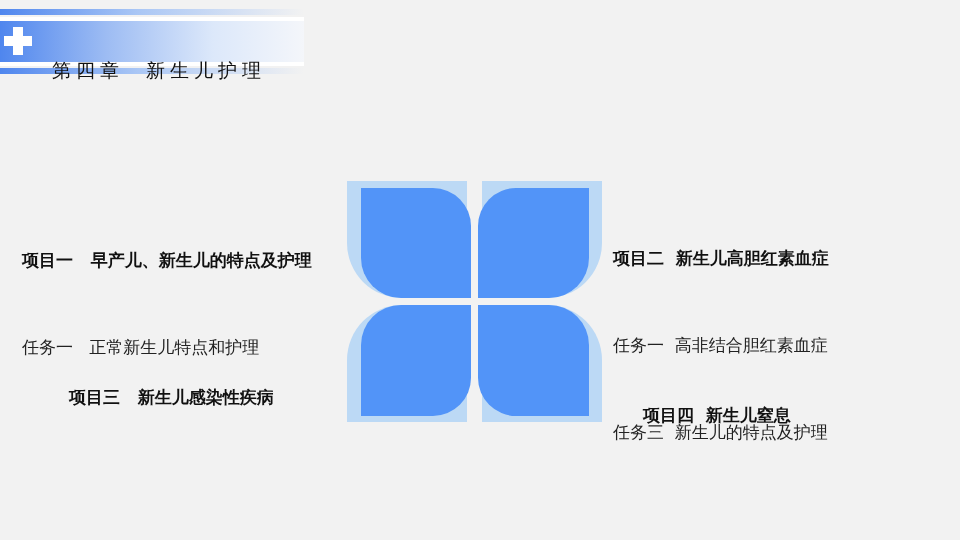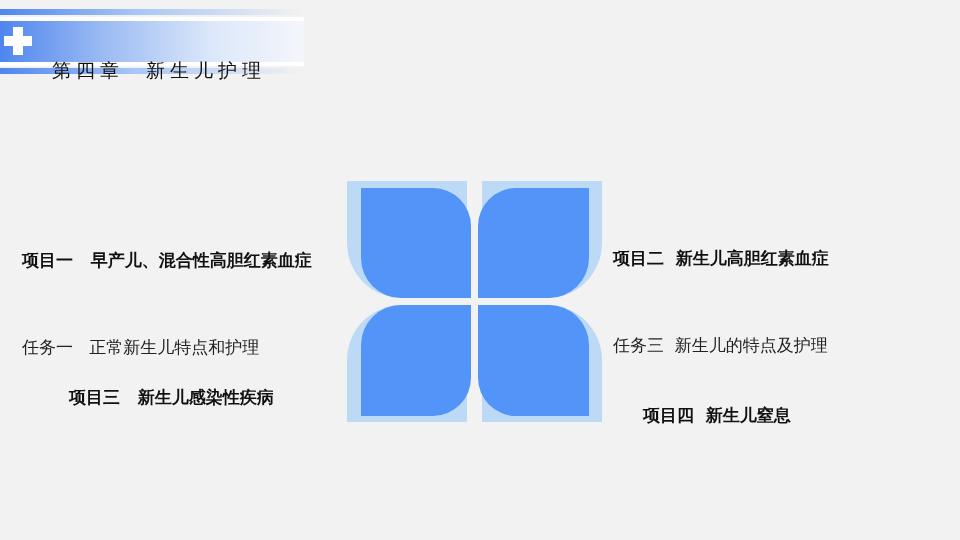--- a/index.html
+++ b/index.html
@@ -41,26 +41,27 @@
   <div class="petal-bg" style="left:0;top:124px;width:120px;height:117px;border-radius:55px 0 0 0;"></div>
   <div class="petal-bg" style="left:135px;top:124px;width:120px;height:117px;border-radius:0 55px 0 0;"></div>
 
   <div class="petal" style="left:14px;top:7px;width:110px;height:110px;border-radius:0 38px 0 40px;"></div>
   <div class="petal" style="left:131px;top:7px;width:111px;height:110px;border-radius:38px 0 40px 0;"></div>
   <div class="petal" style="left:14px;top:124px;width:110px;height:111px;border-radius:40px 0 38px 0;"></div>
   <div class="petal" style="left:131px;top:124px;width:111px;height:111px;border-radius:0 40px 0 38px;"></div>
 </div>
 
 <div class="block" style="left:22px;top:188px;">
-  <div class="h">项目一   早产儿、混合性高胆红素血症</div>
+  <div class="h">项目一   早产儿、新生儿的特点及护理</div>
   <div>任务一   正常新生儿特点和护理</div>
 </div>
 
 <div class="block" style="left:613px;top:186px;">
   <div class="h">项目二  新生儿高胆红素血症</div>
+  <div>任务一  高非结合胆红素血症</div>
   <div>任务三  新生儿的特点及护理</div>
 </div>
 
 <div class="block" style="left:69px;top:325px;">
   <div class="h">项目三   新生儿感染性疾病</div>
   
 </div>
 
 <div class="block" style="left:643px;top:343px;">
   <div class="h">项目四  新生儿窒息</div>

